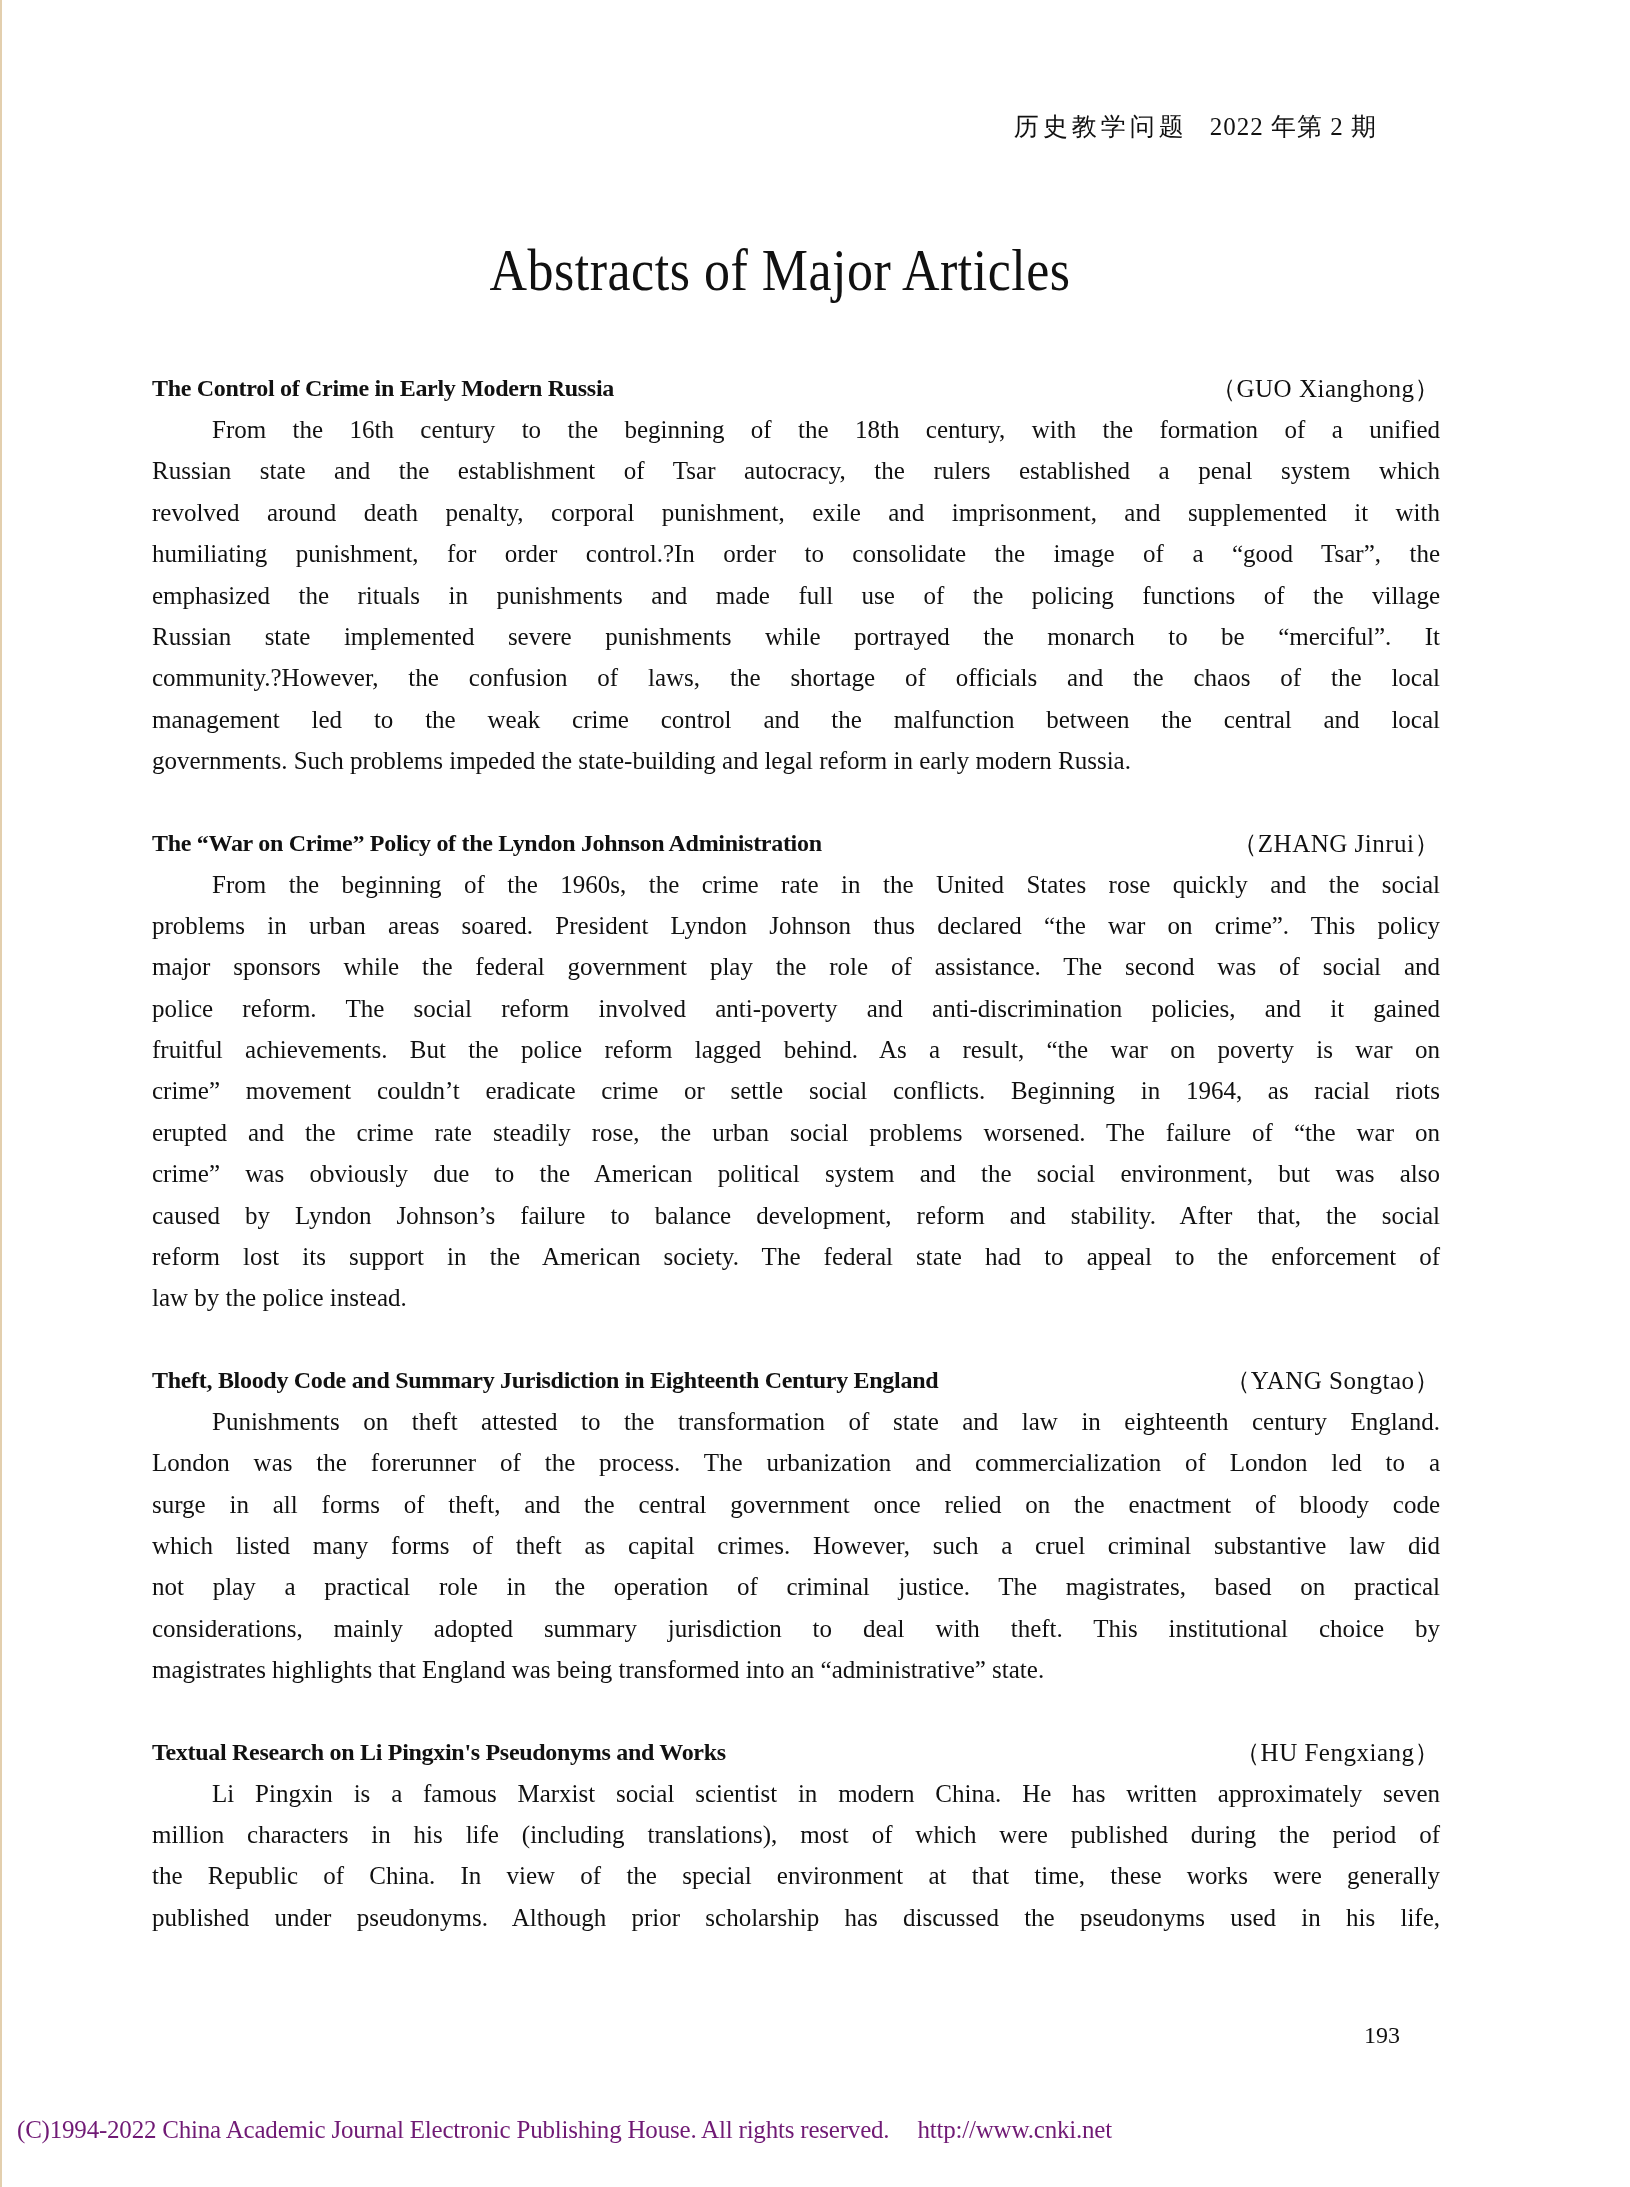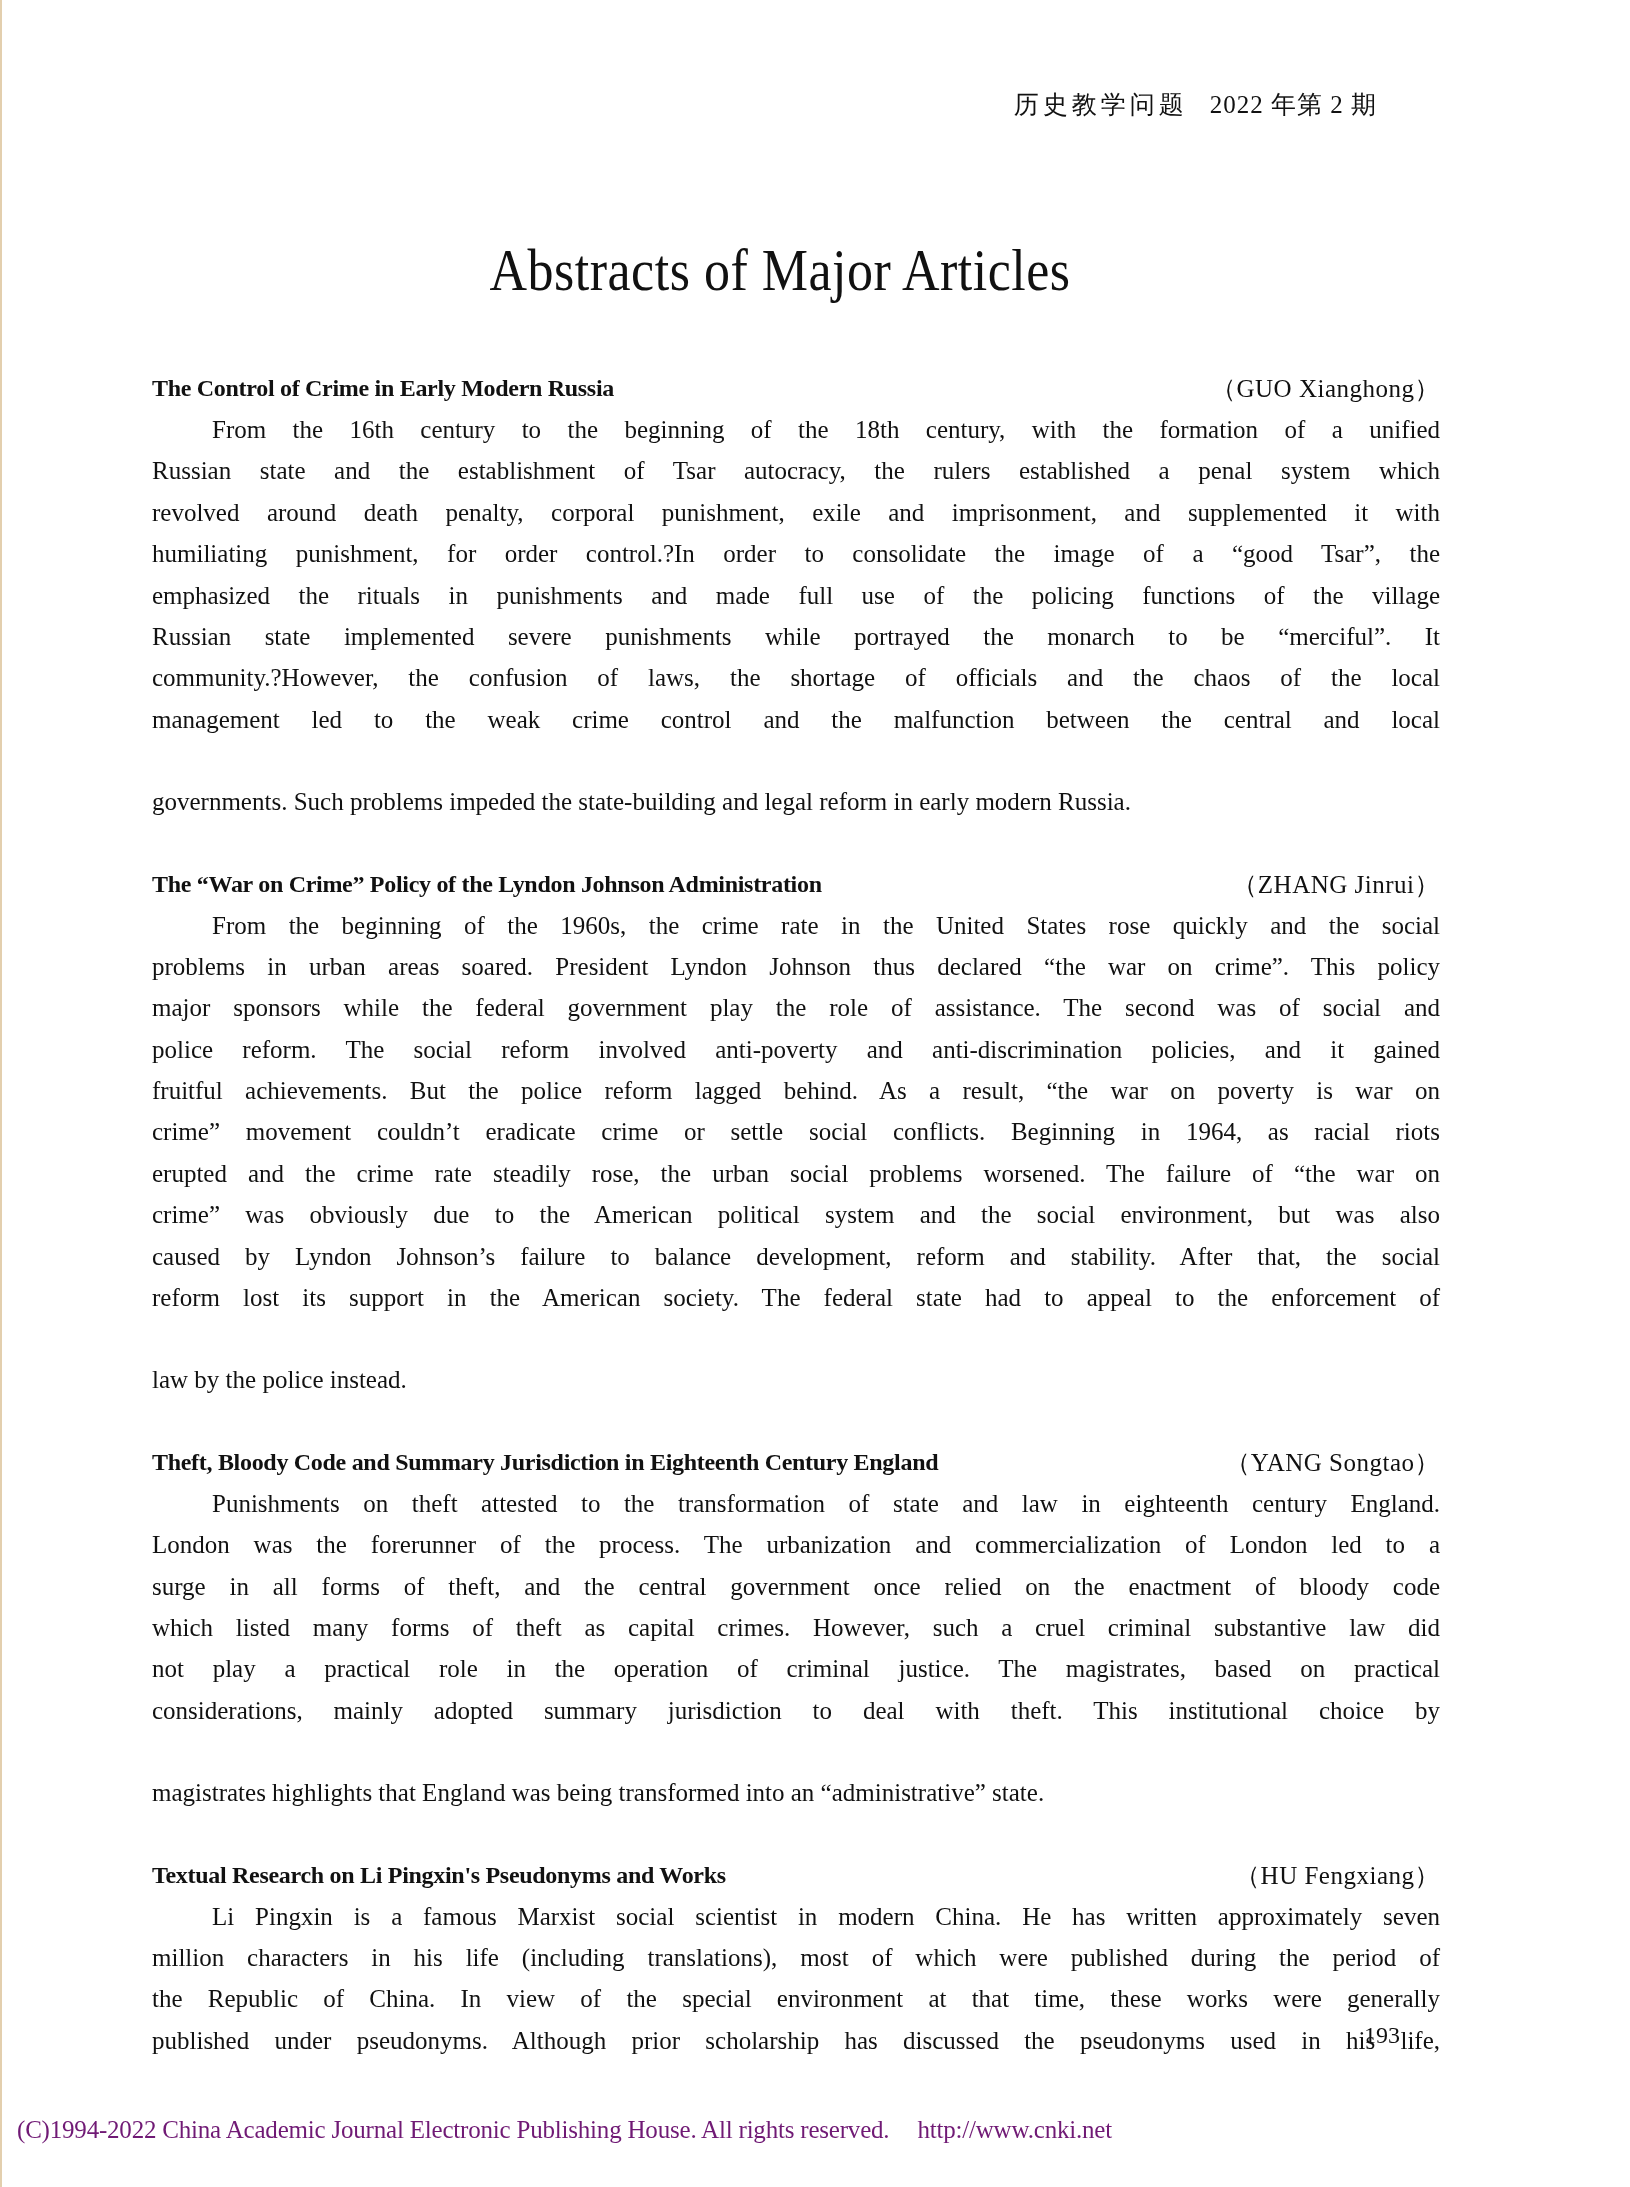--- a/index.html
+++ b/index.html
@@ -16,21 +16,21 @@
       color: #111111;
     }
     .page-edge {
       position: absolute;
       left: 0; top: 0; bottom: 0;
       width: 2px;
       background: #e3cfae;
     }
     .running-header {
       position: absolute;
-      top: 88px;
+      top: 110px;
       right: 253px;
       font-size: 25px;
       letter-spacing: 1px;
       color: #111;
     }
     .running-header .journal-name { letter-spacing: 4px; margin-right: 22px; }
     .page-title {
       position: absolute;
       top: 240px;
       left: 0;
@@ -78,21 +78,20 @@
       display: block;
       text-align: justify;
       text-align-last: justify;
       white-space: nowrap;
       height: 41.4px;
       overflow: visible;
     }
     .abstract .line.indent { padding-left: 60px; }
     .abstract .line.last {
       text-align-last: left;
-      margin-top: 41px;
     }
     .page-number {
       position: absolute;
       top: 2022px;
       left: 1364px;
       font-size: 24px;
     }
     .copyright {
       position: absolute;
       top: 2116px;

